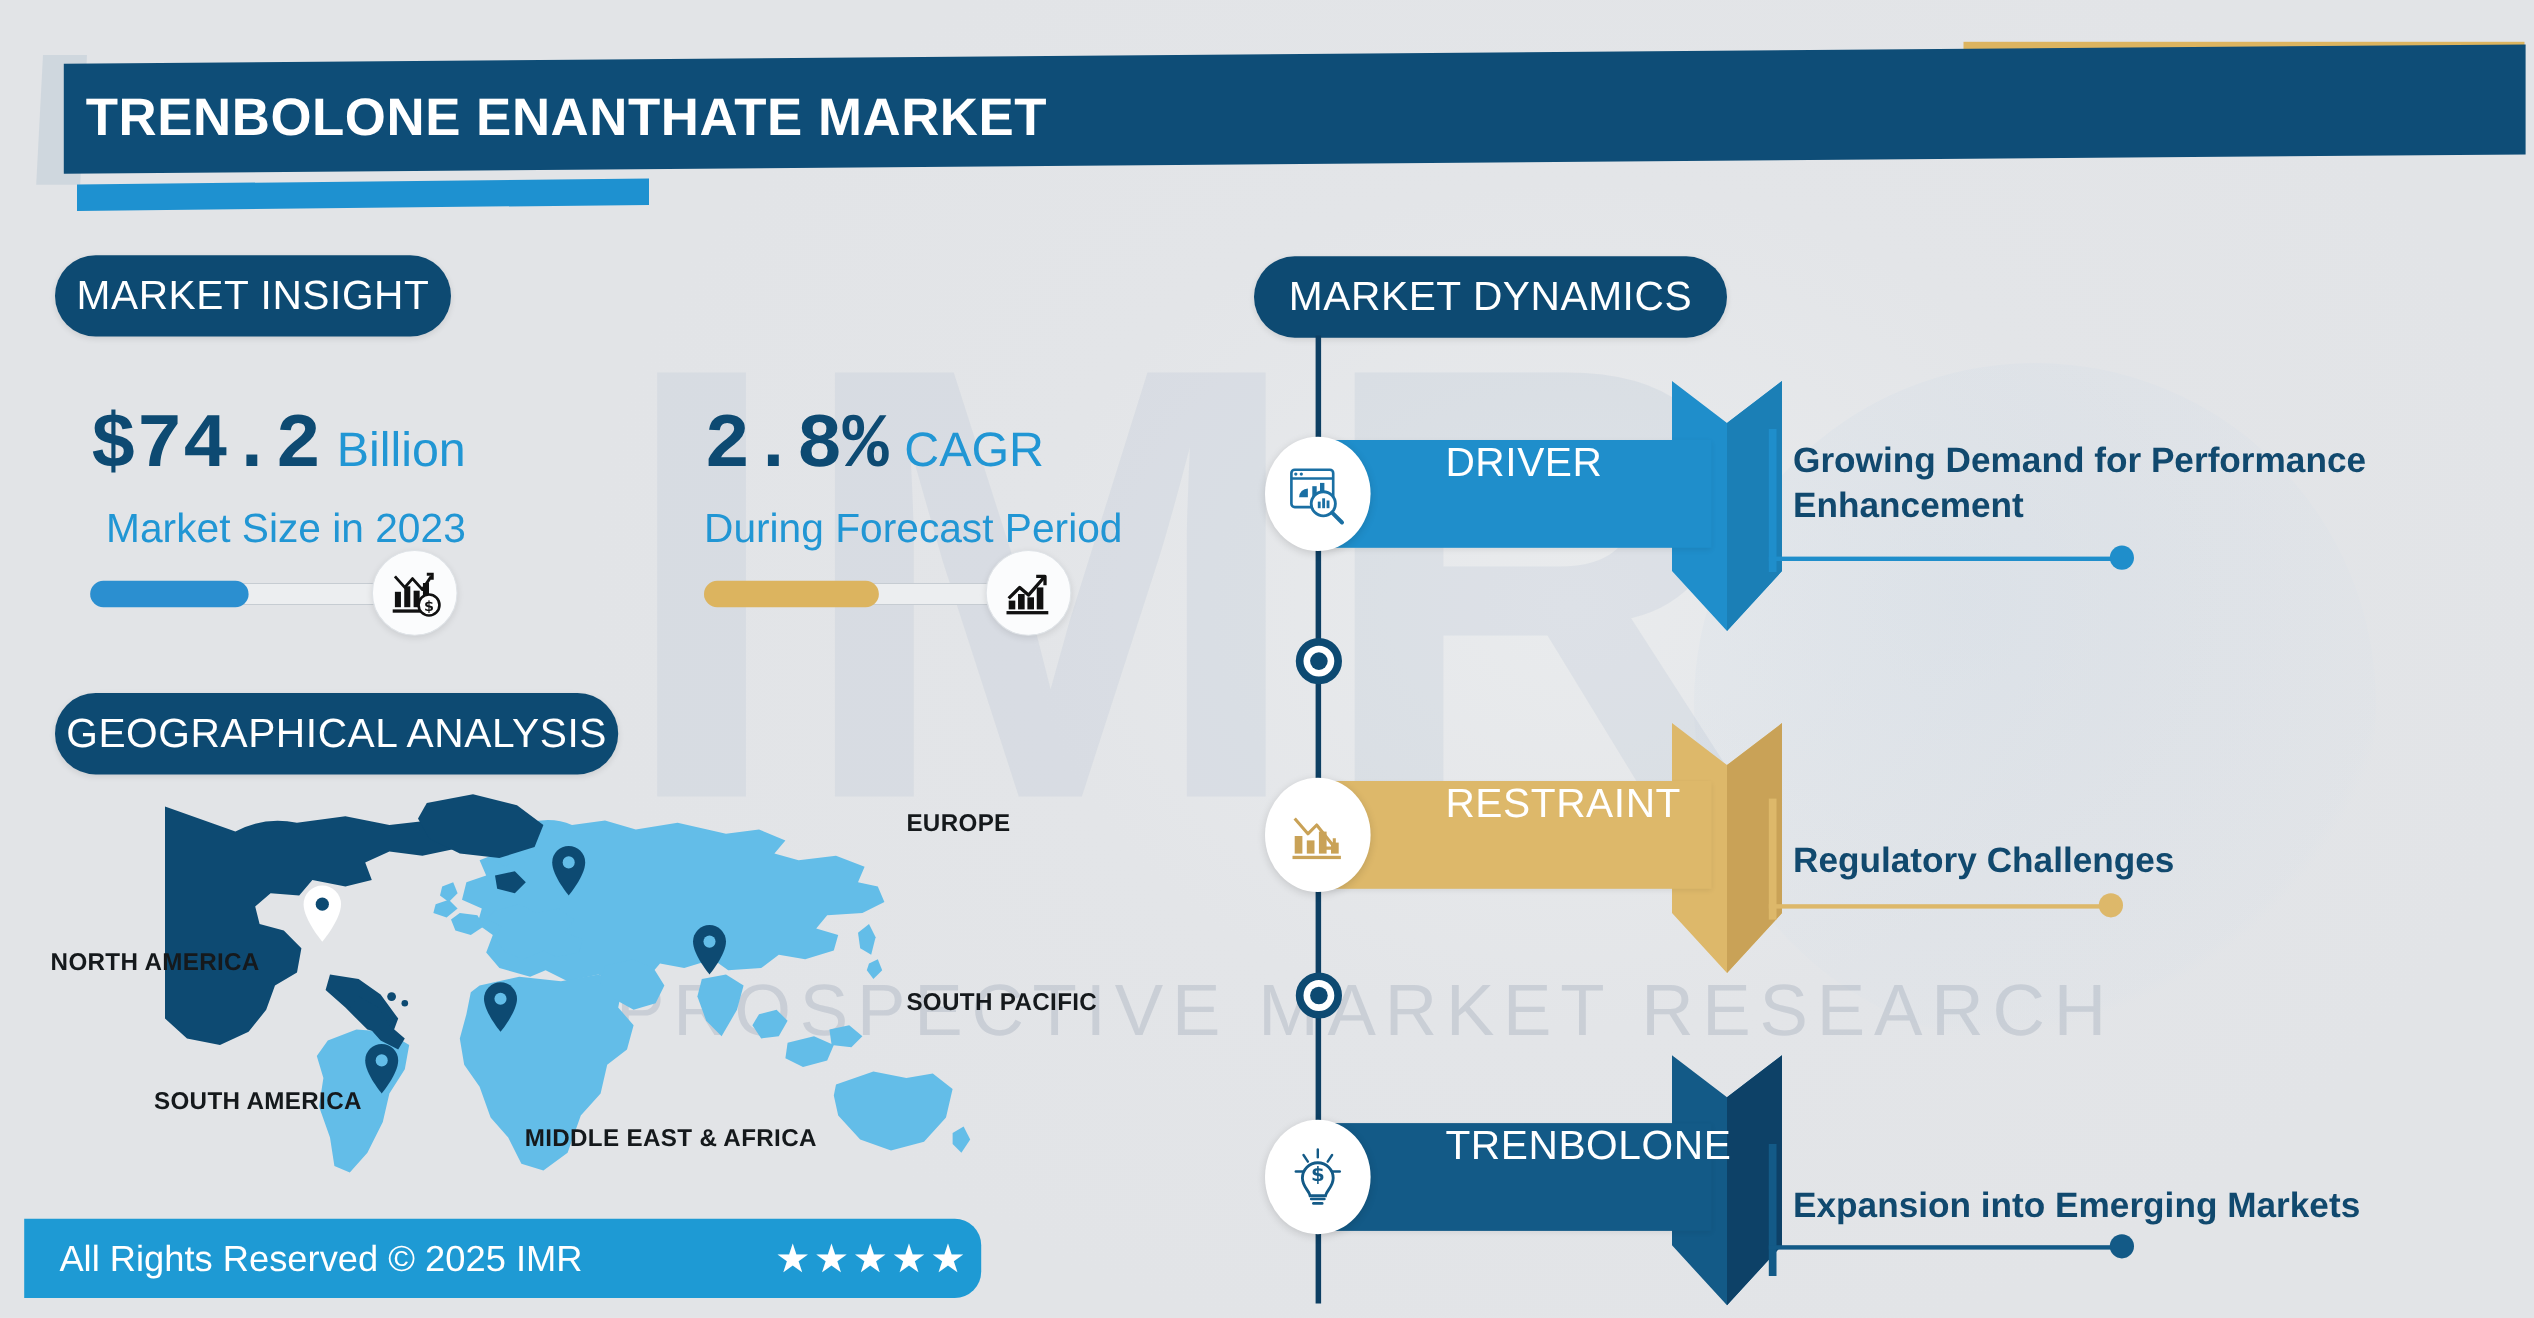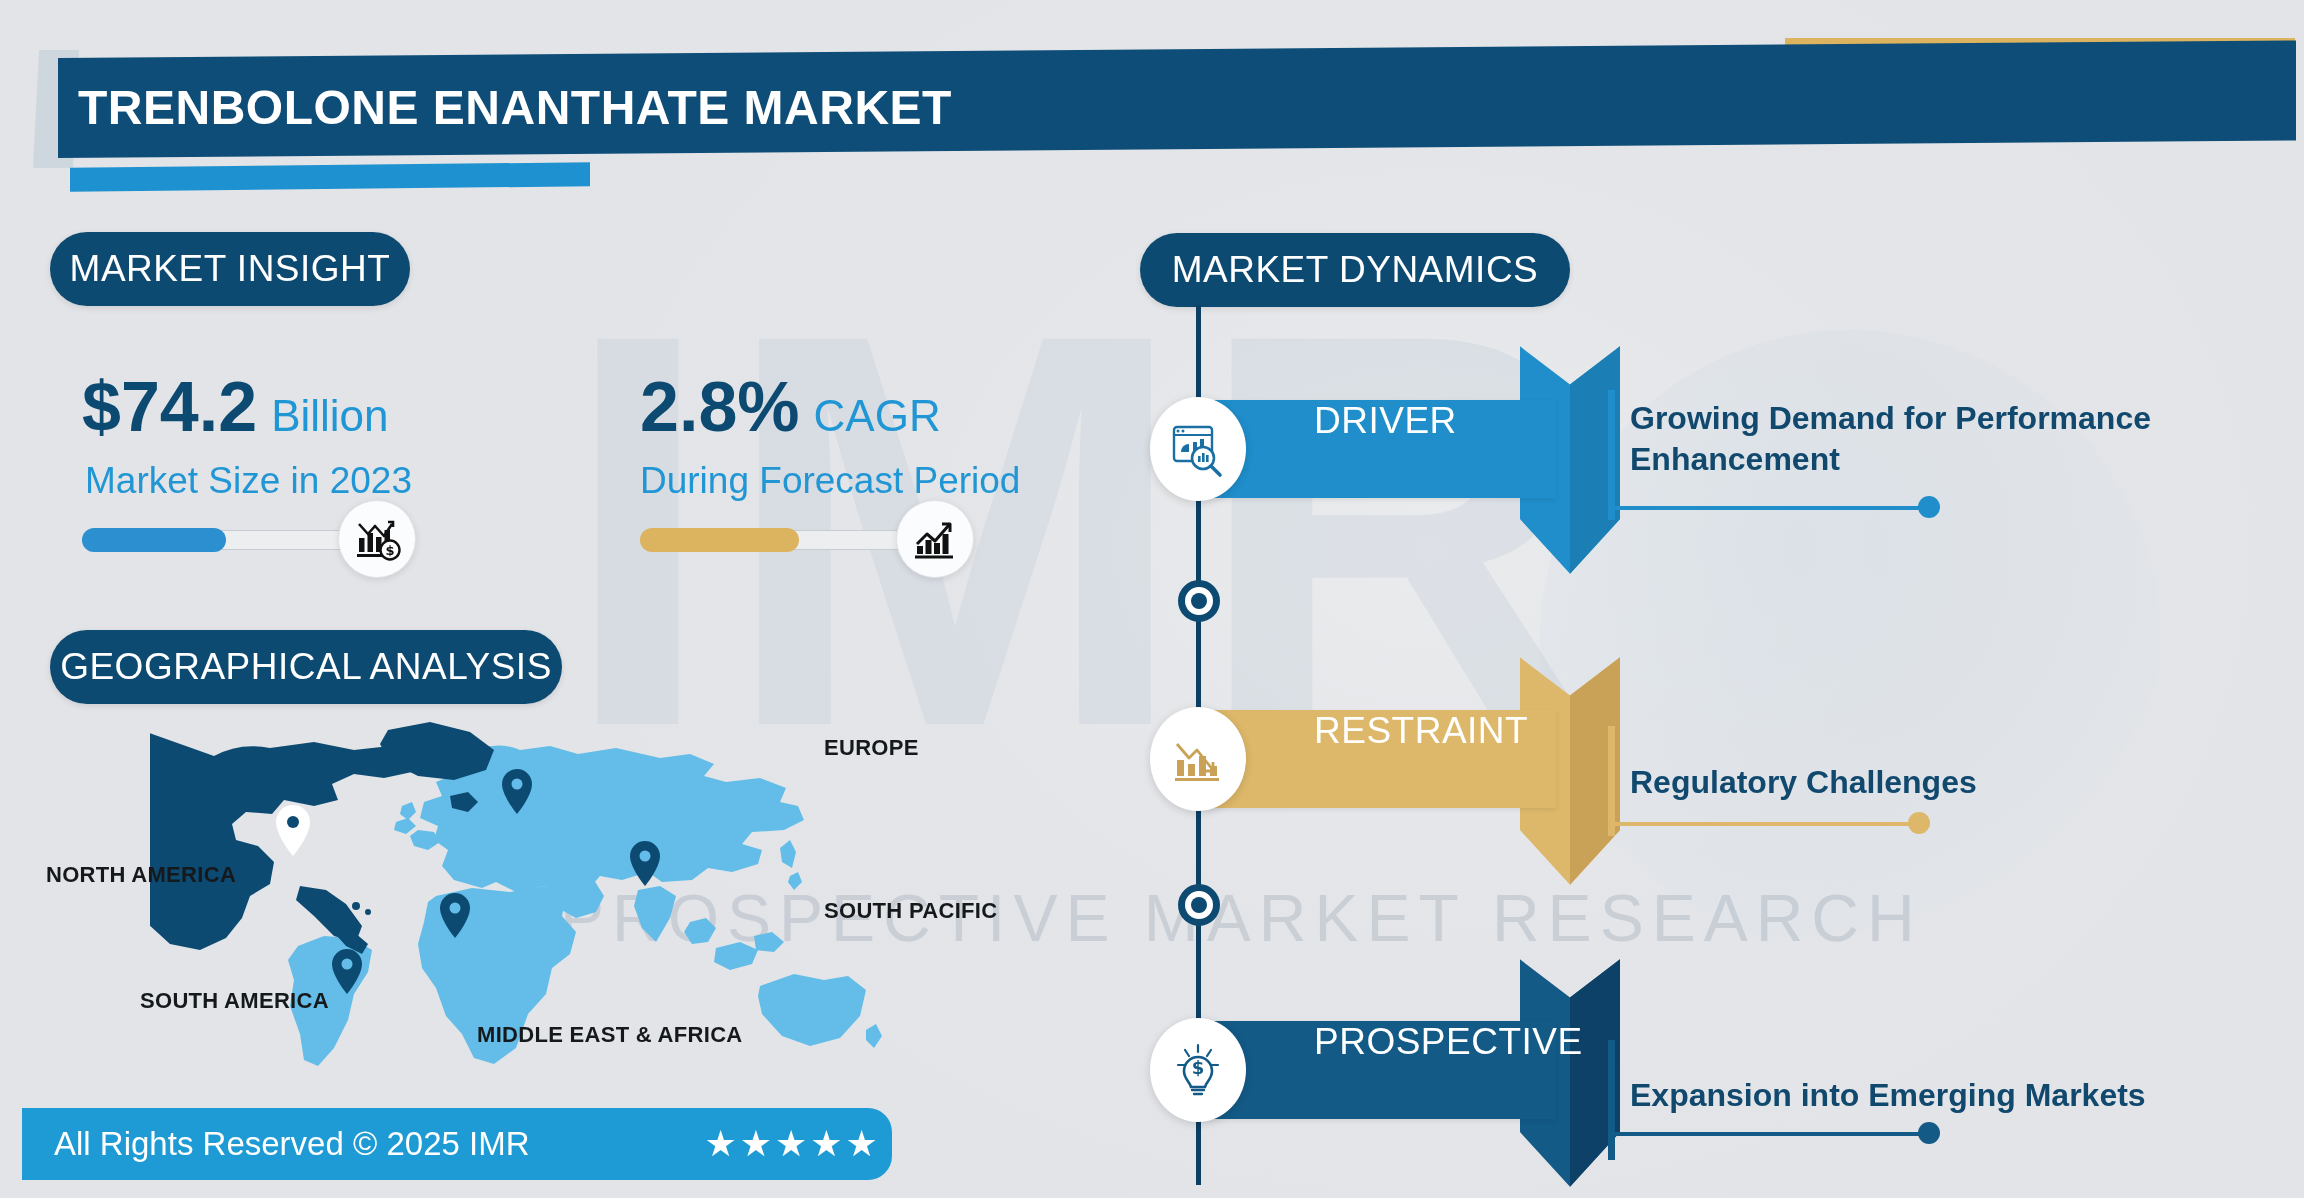--- a/index.html
+++ b/index.html
@@ -77,21 +77,21 @@
   #pill-insight { left:50px; top:232px; width:360px; height:74px; }
   #pill-geo     { left:50px; top:630px; width:512px; height:74px; }
   #pill-dynamics{ left:1140px; top:233px; width:430px; height:74px; }
 
   
   .stat { position:absolute; }
   #stat-0 { left:82px; top:372px; }
   #stat-1 { left:640px; top:372px; }
   .stat-num {
     font-size:70px; font-weight:700; color:#0d4a72; line-height:1;
-    display:inline-block; vertical-align:baseline;
+    display:inline-block; vertical-align:baseline;font-family:Liberation Mono, monospace;
   }
   .stat-unit {
     font-size:44px; font-weight:400; color:#2196d4; margin-left:14px;
     display:inline-block; vertical-align:baseline;
   }
   .stat-label {
     font-size:37px; color:#2196d4; margin-top:18px; white-space:nowrap;text-align:right;
   }
   .bar-wrap {
     position:relative; margin-top:26px; width:330px; height:24px;
@@ -383,21 +383,21 @@
     <div class="dyn-rule" style="left:1608px; top:822px; width:310px; background:#ddb86a;"></div>
     <div class="dyn-dot" style="left:1908px; top:812px; background:#ddb86a;"></div>
   </div>
 
   <div class="dyn">
     <svg class="dyn-arrow" style="left:1520px; top:948px;" width="110" height="250" viewBox="0 0 110 250">
       <path d="M0 0 L55 42 L110 0 L110 190 L55 250 L0 190 Z" fill="#135a87"></path>
       <path d="M55 42 L110 0 L110 190 L55 250 Z" fill="#0d4167"></path>
     </svg>
     <div class="dyn-bar" style="left:1196px; top:1021px; width:360px; background:#135a87;">
-      <span>PROSPECTIVE</span>
+      <span>TRENBOLONE</span>
     </div>
     <div class="dyn-icon" style="left:1150px; top:1018px;">
       <svg width="58" height="58" viewBox="0 0 58 58">
         <line x1="29" y1="4" x2="29" y2="11" stroke="#135a87" stroke-width="2.2" stroke-linecap="round"></line>
         <line x1="16" y1="9" x2="20" y2="15" stroke="#135a87" stroke-width="2.2" stroke-linecap="round"></line>
         <line x1="42" y1="9" x2="38" y2="15" stroke="#135a87" stroke-width="2.2" stroke-linecap="round"></line>
         <line x1="9" y1="24" x2="16" y2="24" stroke="#135a87" stroke-width="2.2" stroke-linecap="round"></line>
         <line x1="49" y1="24" x2="42" y2="24" stroke="#135a87" stroke-width="2.2" stroke-linecap="round"></line>
         <path d="M15 30 a14 14 0 0 1 28 0 c0 8 -6 11 -7 16 l-14 0 c-1 -5 -7 -8 -7 -16z" fill="none" stroke="#135a87" stroke-width="2.6"></path>
         <line x1="23" y1="49" x2="35" y2="49" stroke="#135a87" stroke-width="2.4" stroke-linecap="round"></line>

